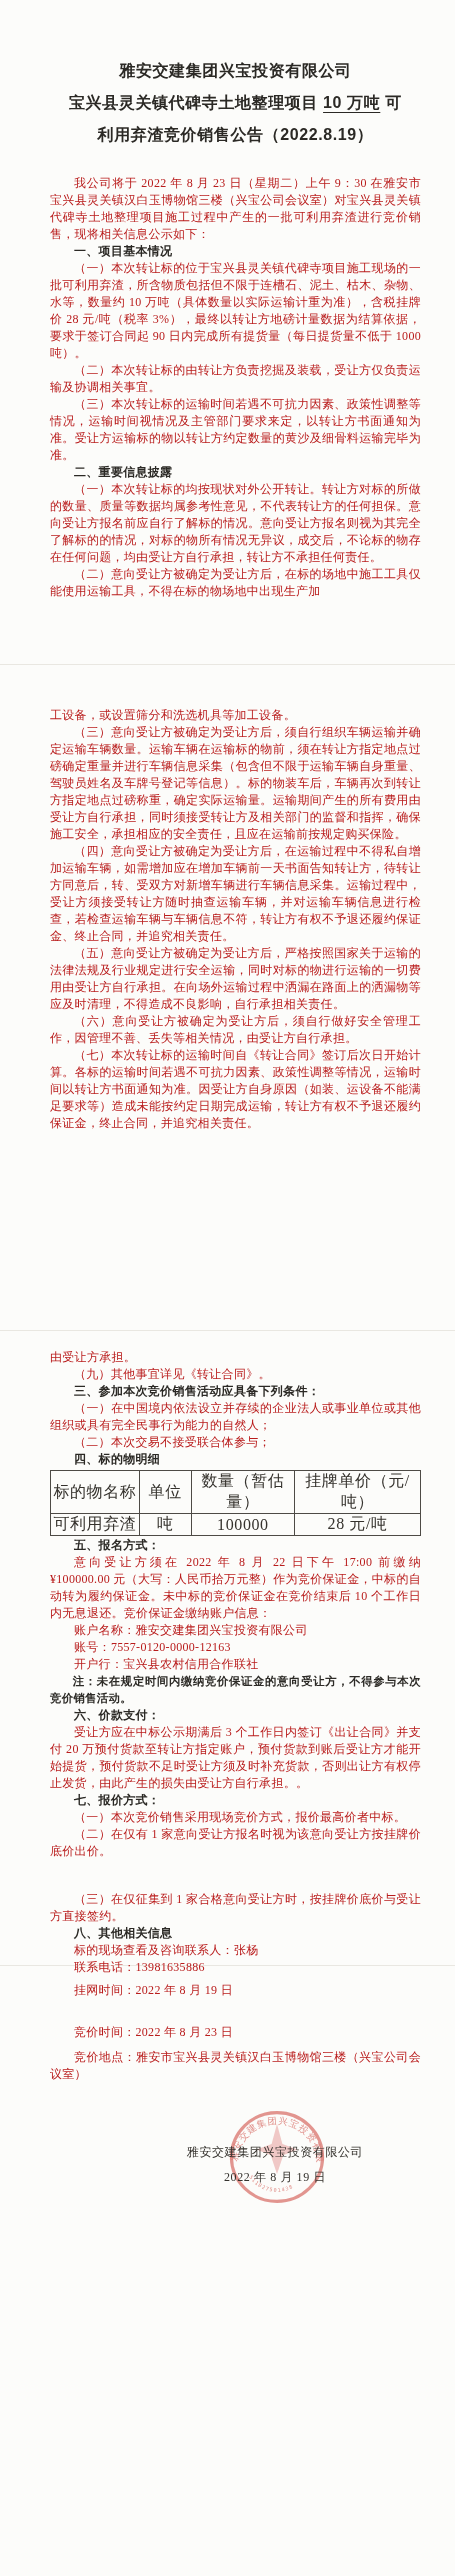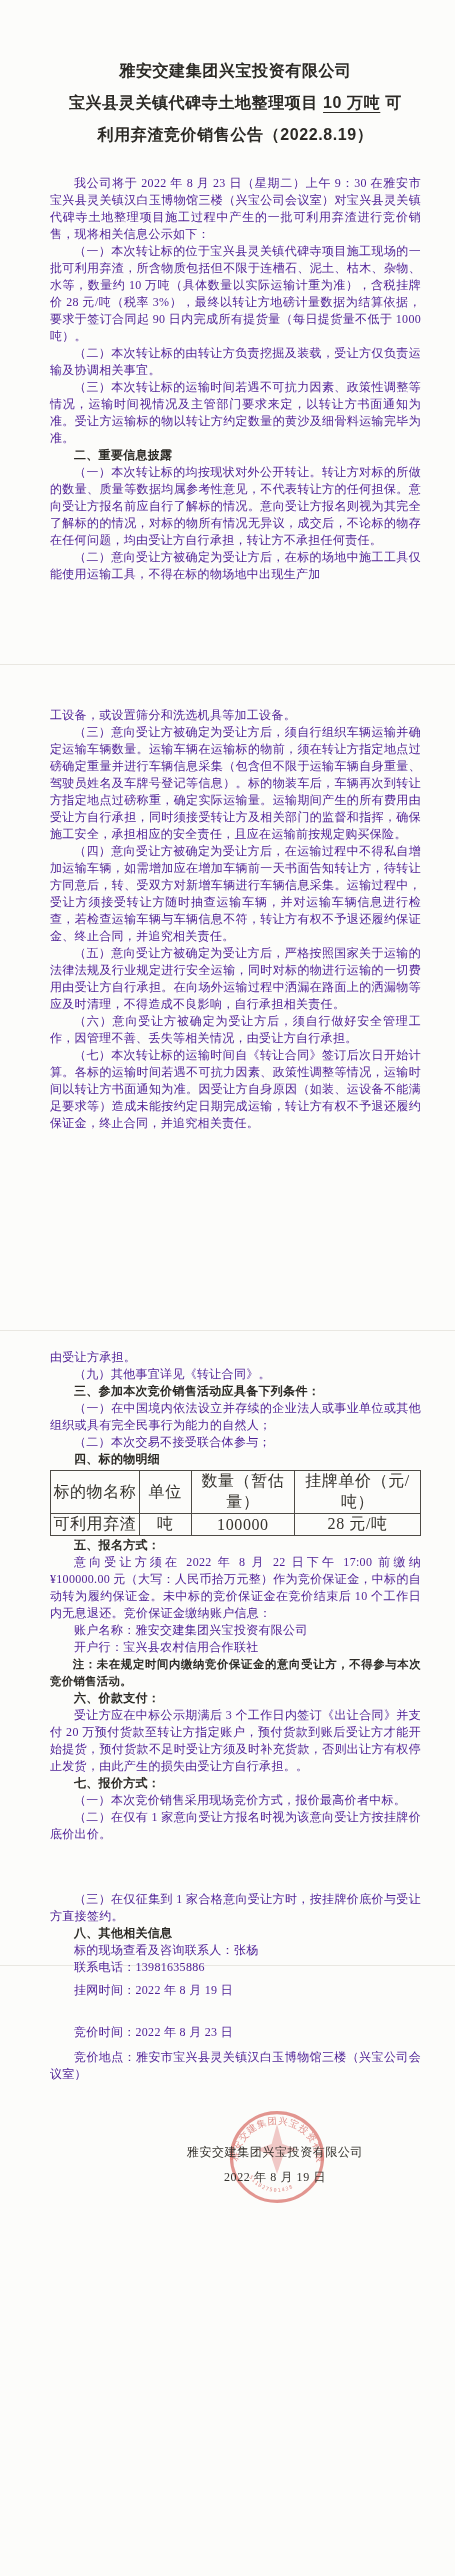--- a/index.html
+++ b/index.html
@@ -34,21 +34,21 @@
   }
   .title .u{
     text-decoration:underline;
     text-underline-offset:4px;
     text-decoration-thickness:1.1px;
   }
   .spacer-after-title{height:24px;}
 
   .p,.cont,.line{
     margin:0;font-size:12px;line-height:17px;
-    text-align:justify;letter-spacing:0.3px;color:#4c1d95;
+    text-align:justify;letter-spacing:0.3px;color:#b91c1c;
   }
   .p{text-indent:2em;}
   .line{text-indent:2em;text-align:left;}
   .cont{text-indent:0;}
   .bold{font-weight:700;color:#2d2b27;font-family:"Liberation Sans","DejaVu Sans",sans-serif;font-size:11.4px;}
   .h{
     margin:0;font-family:"Liberation Sans","DejaVu Sans",sans-serif;
     font-weight:700;font-size:12px;line-height:17px;
     text-indent:2em;color:#2b2925;letter-spacing:0.3px;
   }
@@ -81,20 +81,21 @@
 <body>
 
 <div class="doc">
 
   <div class="page page-1">
     <div class="title">雅安交建集团兴宝投资有限公司</div>
     <div class="title"><span>宝兴县灵关镇代碑寺土地整理项目 </span><span class="u">10 万吨</span><span> 可</span></div>
     <div class="title">利用弃渣竞价销售公告（2022.8.19）</div>
     <div class="spacer-after-title"></div>
     <p class="p">我公司将于 2022 年 8 月 23 日（星期二）上午 9：30 在雅安市宝兴县灵关镇汉白玉博物馆三楼（兴宝公司会议室）对宝兴县灵关镇代碑寺土地整理项目施工过程中产生的一批可利用弃渣进行竞价销售，现将相关信息公示如下：</p>
+    <p class="h">一、项目基本情况</p>
     <p class="p">（一）本次转让标的位于宝兴县灵关镇代碑寺项目施工现场的一批可利用弃渣，所含物质包括但不限于连槽石、泥土、枯木、杂物、水等，数量约 10 万吨（具体数量以实际运输计重为准），含税挂牌价 28 元/吨（税率 3%），最终以转让方地磅计量数据为结算依据，要求于签订合同起 90 日内完成所有提货量（每日提货量不低于 1000 吨）。</p>
     <p class="p">（二）本次转让标的由转让方负责挖掘及装载，受让方仅负责运输及协调相关事宜。</p>
     <p class="p">（三）本次转让标的运输时间若遇不可抗力因素、政策性调整等情况，运输时间视情况及主管部门要求来定，以转让方书面通知为准。受让方运输标的物以转让方约定数量的黄沙及细骨料运输完毕为准。</p>
     <p class="h">二、重要信息披露</p>
     <p class="p">（一）本次转让标的均按现状对外公开转让。转让方对标的所做的数量、质量等数据均属参考性意见，不代表转让方的任何担保。意向受让方报名前应自行了解标的情况。意向受让方报名则视为其完全了解标的的情况，对标的物所有情况无异议，成交后，不论标的物存在任何问题，均由受让方自行承担，转让方不承担任何责任。</p>
     <p class="p">（二）意向受让方被确定为受让方后，在标的场地中施工工具仅能使用运输工具，不得在标的物场地中出现生产加</p>
   </div>
   <div class="pagebreak pb1"></div>
 
   <div class="page page-2">
@@ -134,20 +135,21 @@
           <td>可利用弃渣</td>
           <td>吨</td>
           <td>100000</td>
           <td>28 元/吨</td>
         </tr>
       </tbody>
     </table>
     <p class="h">五、报名方式：</p>
     <p class="p">意向受让方须在 2022 年 8 月 22 日下午 17:00 前缴纳 ¥100000.00 元（大写：人民币拾万元整）作为竞价保证金，中标的自动转为履约保证金。未中标的竞价保证金在竞价结束后 10 个工作日内无息退还。竞价保证金缴纳账户信息：</p>
     <p class="line">账户名称：雅安交建集团兴宝投资有限公司</p>
+    <p class="line">账号：7557-0120-0000-12163</p>
     <p class="line">开户行：宝兴县农村信用合作联社</p>
     <p class="p bold">注：未在规定时间内缴纳竞价保证金的意向受让方，不得参与本次竞价销售活动。</p>
     <p class="h">六、价款支付：</p>
     <p class="p">受让方应在中标公示期满后 3 个工作日内签订《出让合同》并支付 20 万预付货款至转让方指定账户，预付货款到账后受让方才能开始提货，预付货款不足时受让方须及时补充货款，否则出让方有权停止发货，由此产生的损失由受让方自行承担。。</p>
     <p class="h">七、报价方式：</p>
     <p class="p">（一）本次竞价销售采用现场竞价方式，报价最高价者中标。</p>
     <p class="p">（二）在仅有 1 家意向受让方报名时视为该意向受让方按挂牌价底价出价。</p>
   </div>
   <div class="pagebreak pb3"></div>
 

